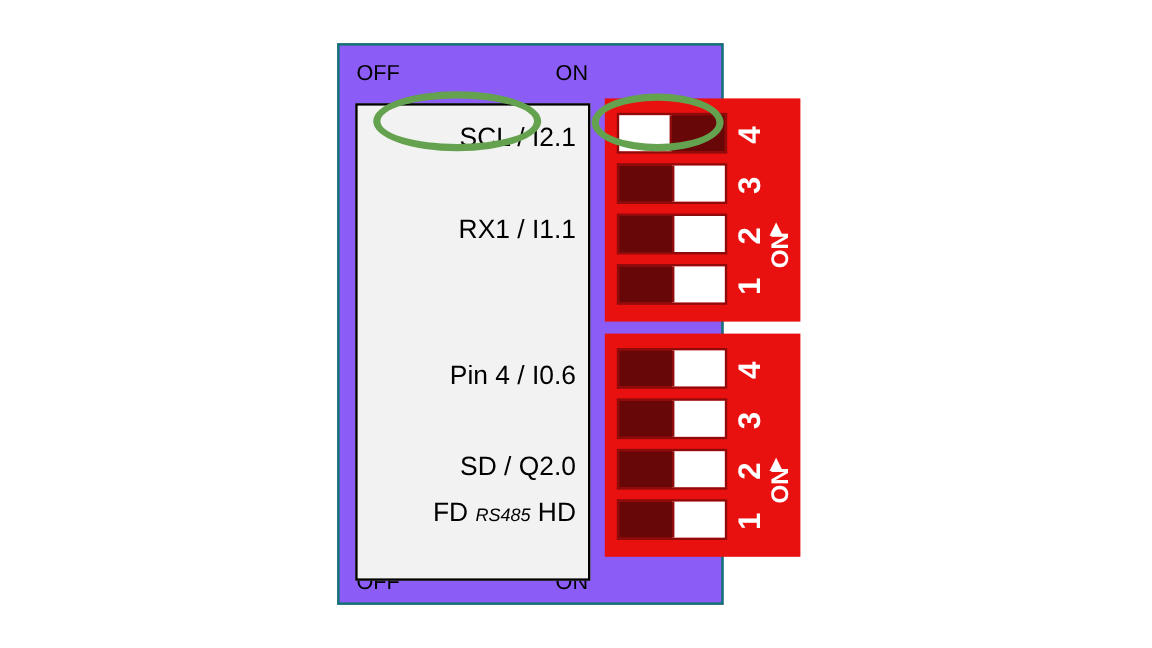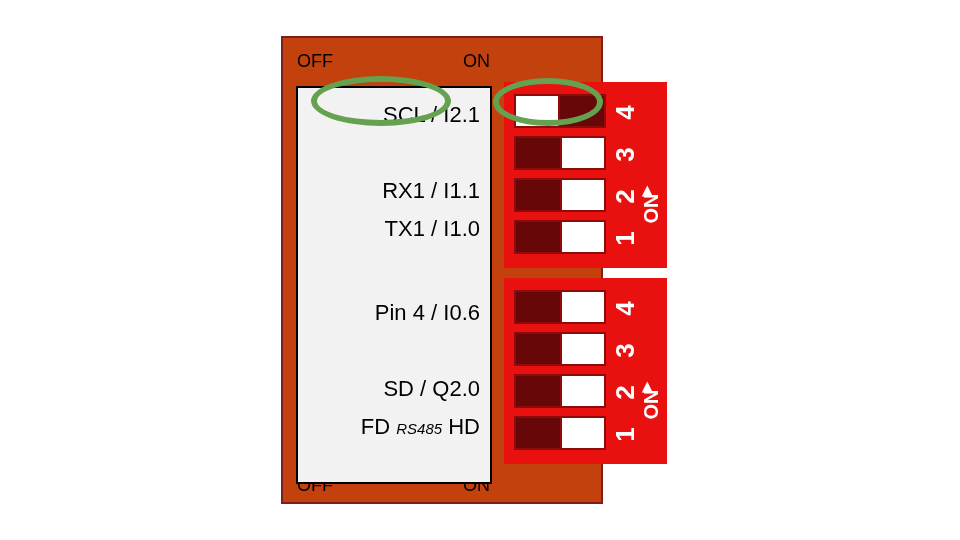--- a/index.html
+++ b/index.html
@@ -10,22 +10,22 @@
     background: #ffffff;
     font-family: Arial, Helvetica, sans-serif;
     color: #000;
   }
   .panel {
     position: absolute;
     left: 281px;
     top: 36px;
     width: 322px;
     height: 468px;
-    background: #c2410c;
-    border: 2px solid #7f1d1d;
+    background: #8b5cf6;
+    border: 2px solid #0f766e;
     box-sizing: border-box;
   }
   
   .label-box {
     position: absolute;
     left: 13px;
     top: 48px;
     width: 196px;
     height: 398px;
     background: #f1f2f1;
@@ -139,21 +139,20 @@
 <div class="panel">
 
   <div class="off-top">OFF</div>
   <div class="on-top">ON</div>
   <div class="off-bot">OFF</div>
   <div class="on-bot">ON</div>
 
   <div class="label-box">
     <div class="row" style="top:14px">SCL / I2.1</div>
     <div class="row" style="top:90px">RX1 / I1.1</div>
-    <div class="row" style="top:128px">TX1 / I1.0</div>
 
     <div class="row" style="top:212px">Pin 4 / I0.6</div>
     <div class="row" style="top:288px">SD / Q2.0</div>
     <div class="row" style="top:326px">
       <span>FD </span><small>RS485</small><span> HD</span>
     </div>
   </div>
 
   <div class="dip top">
     <div class="slot-frame" style="top:12px">

